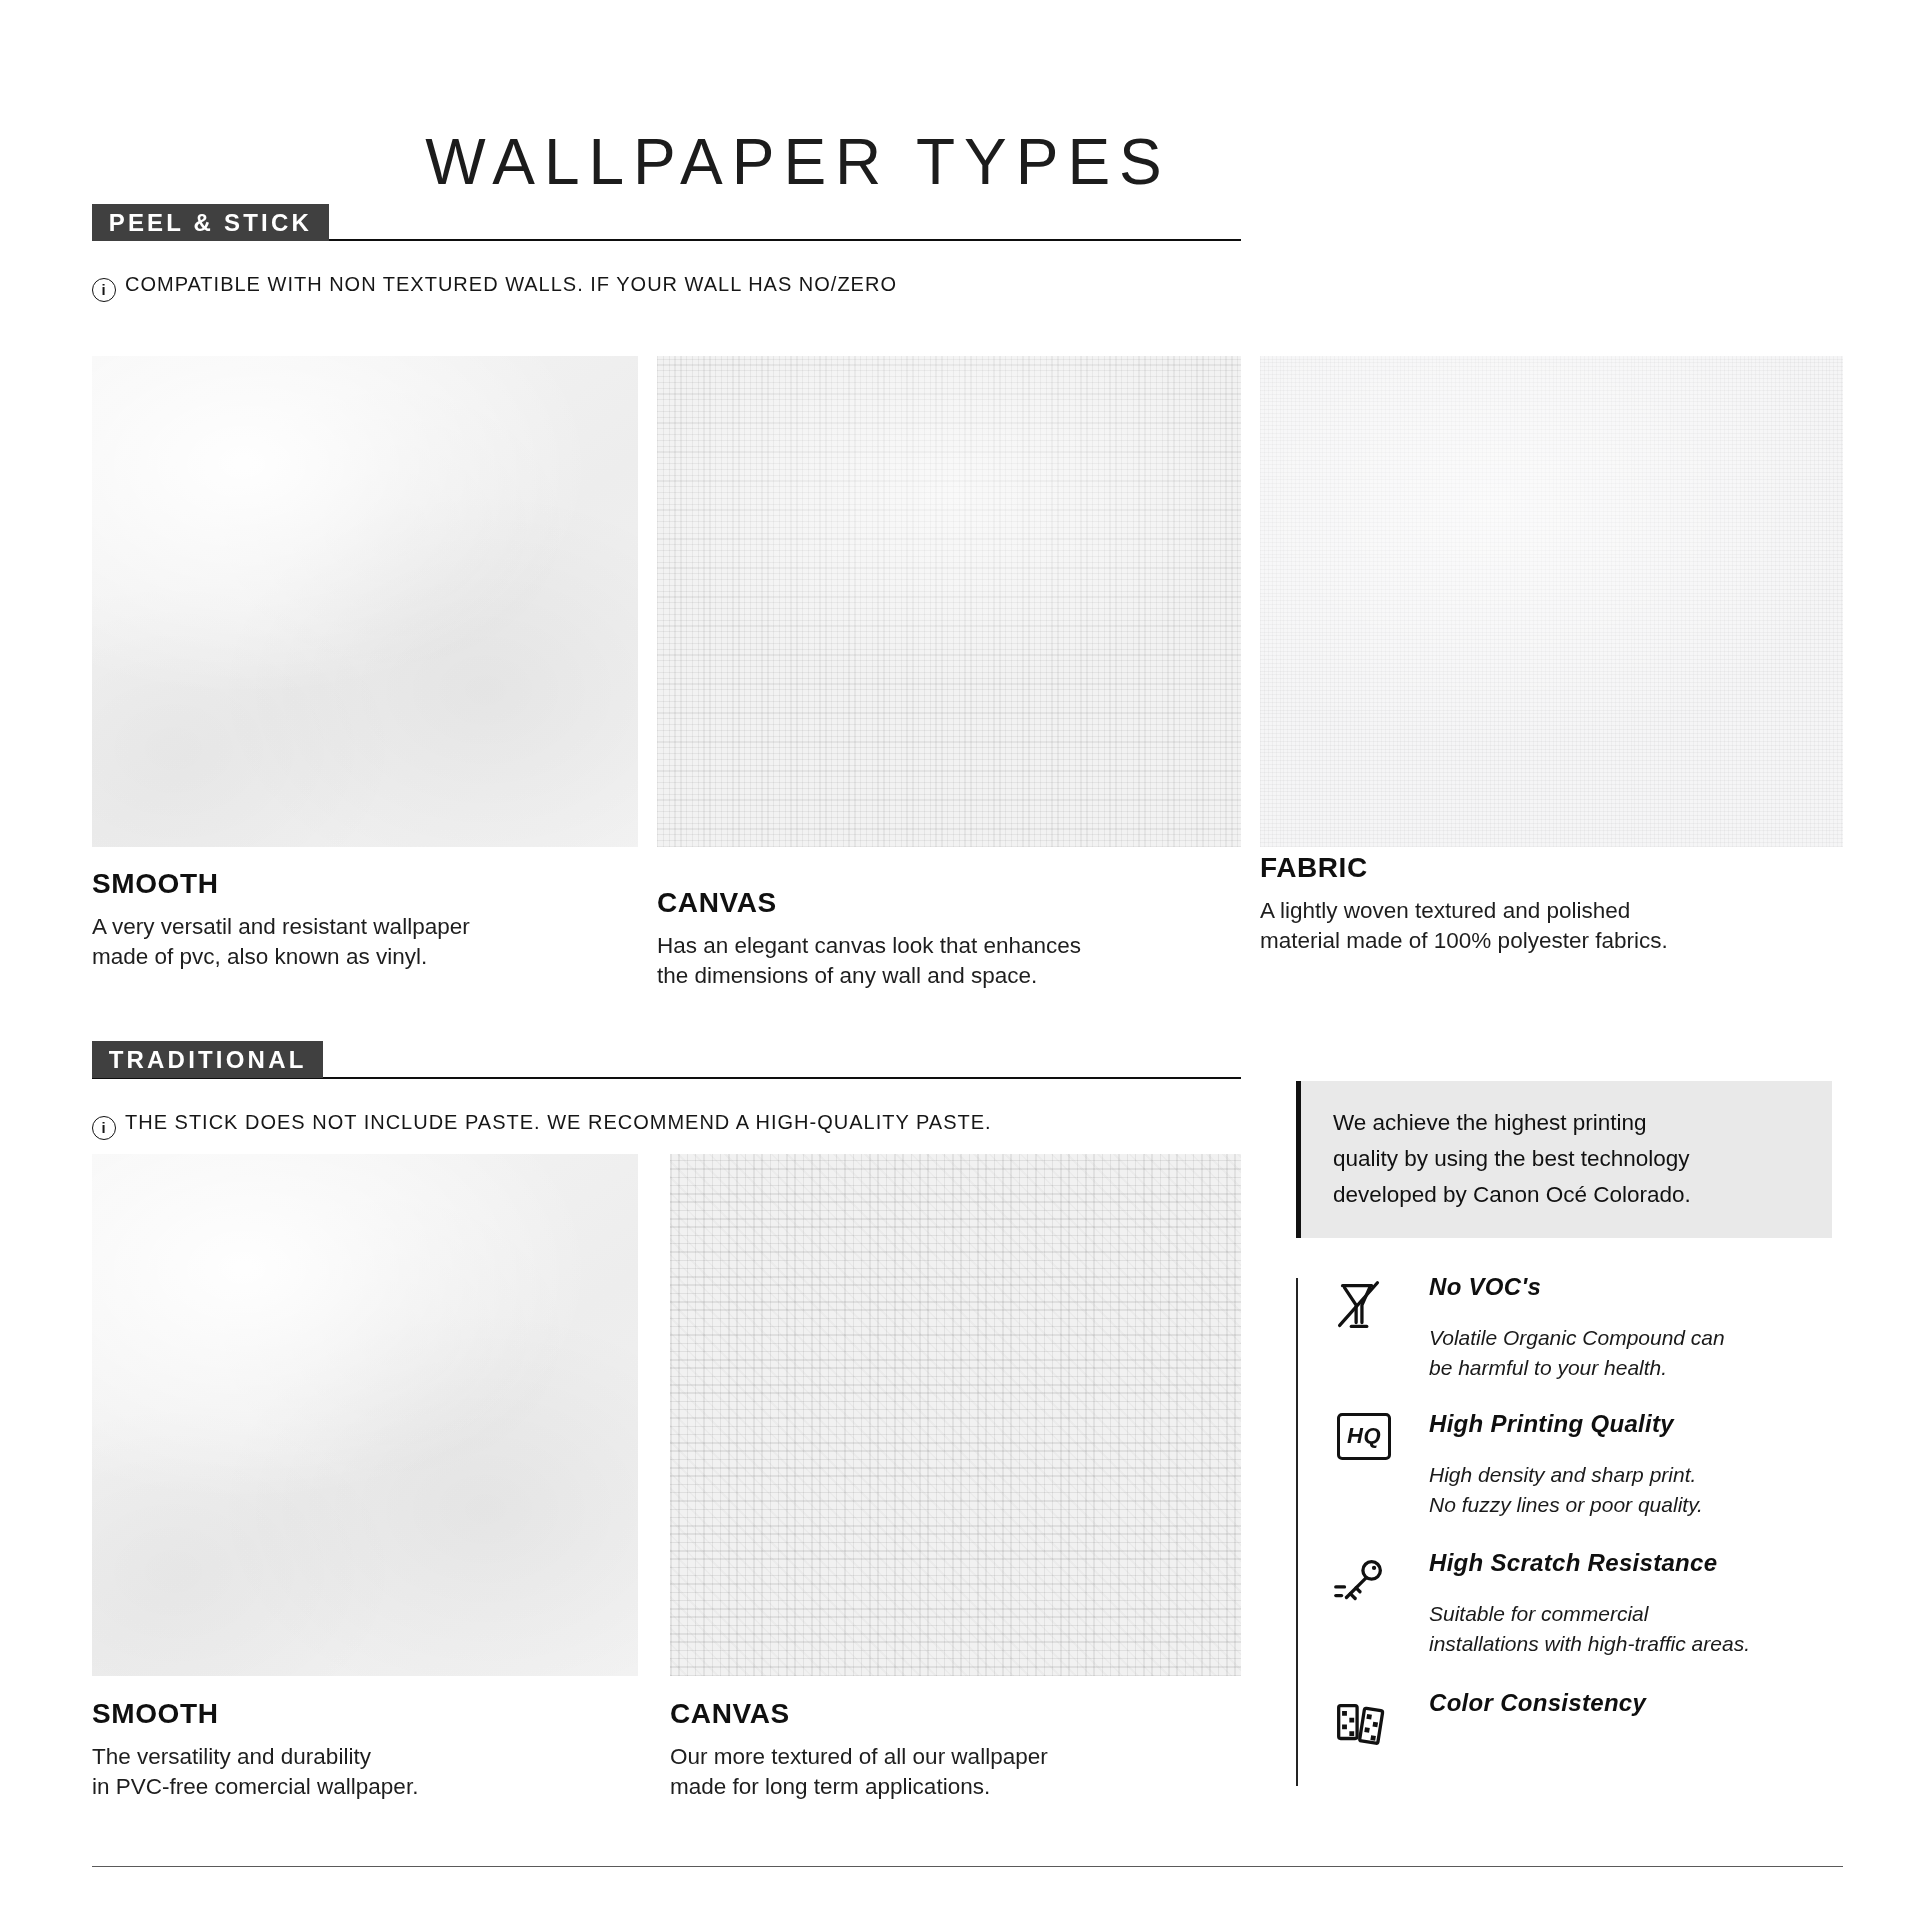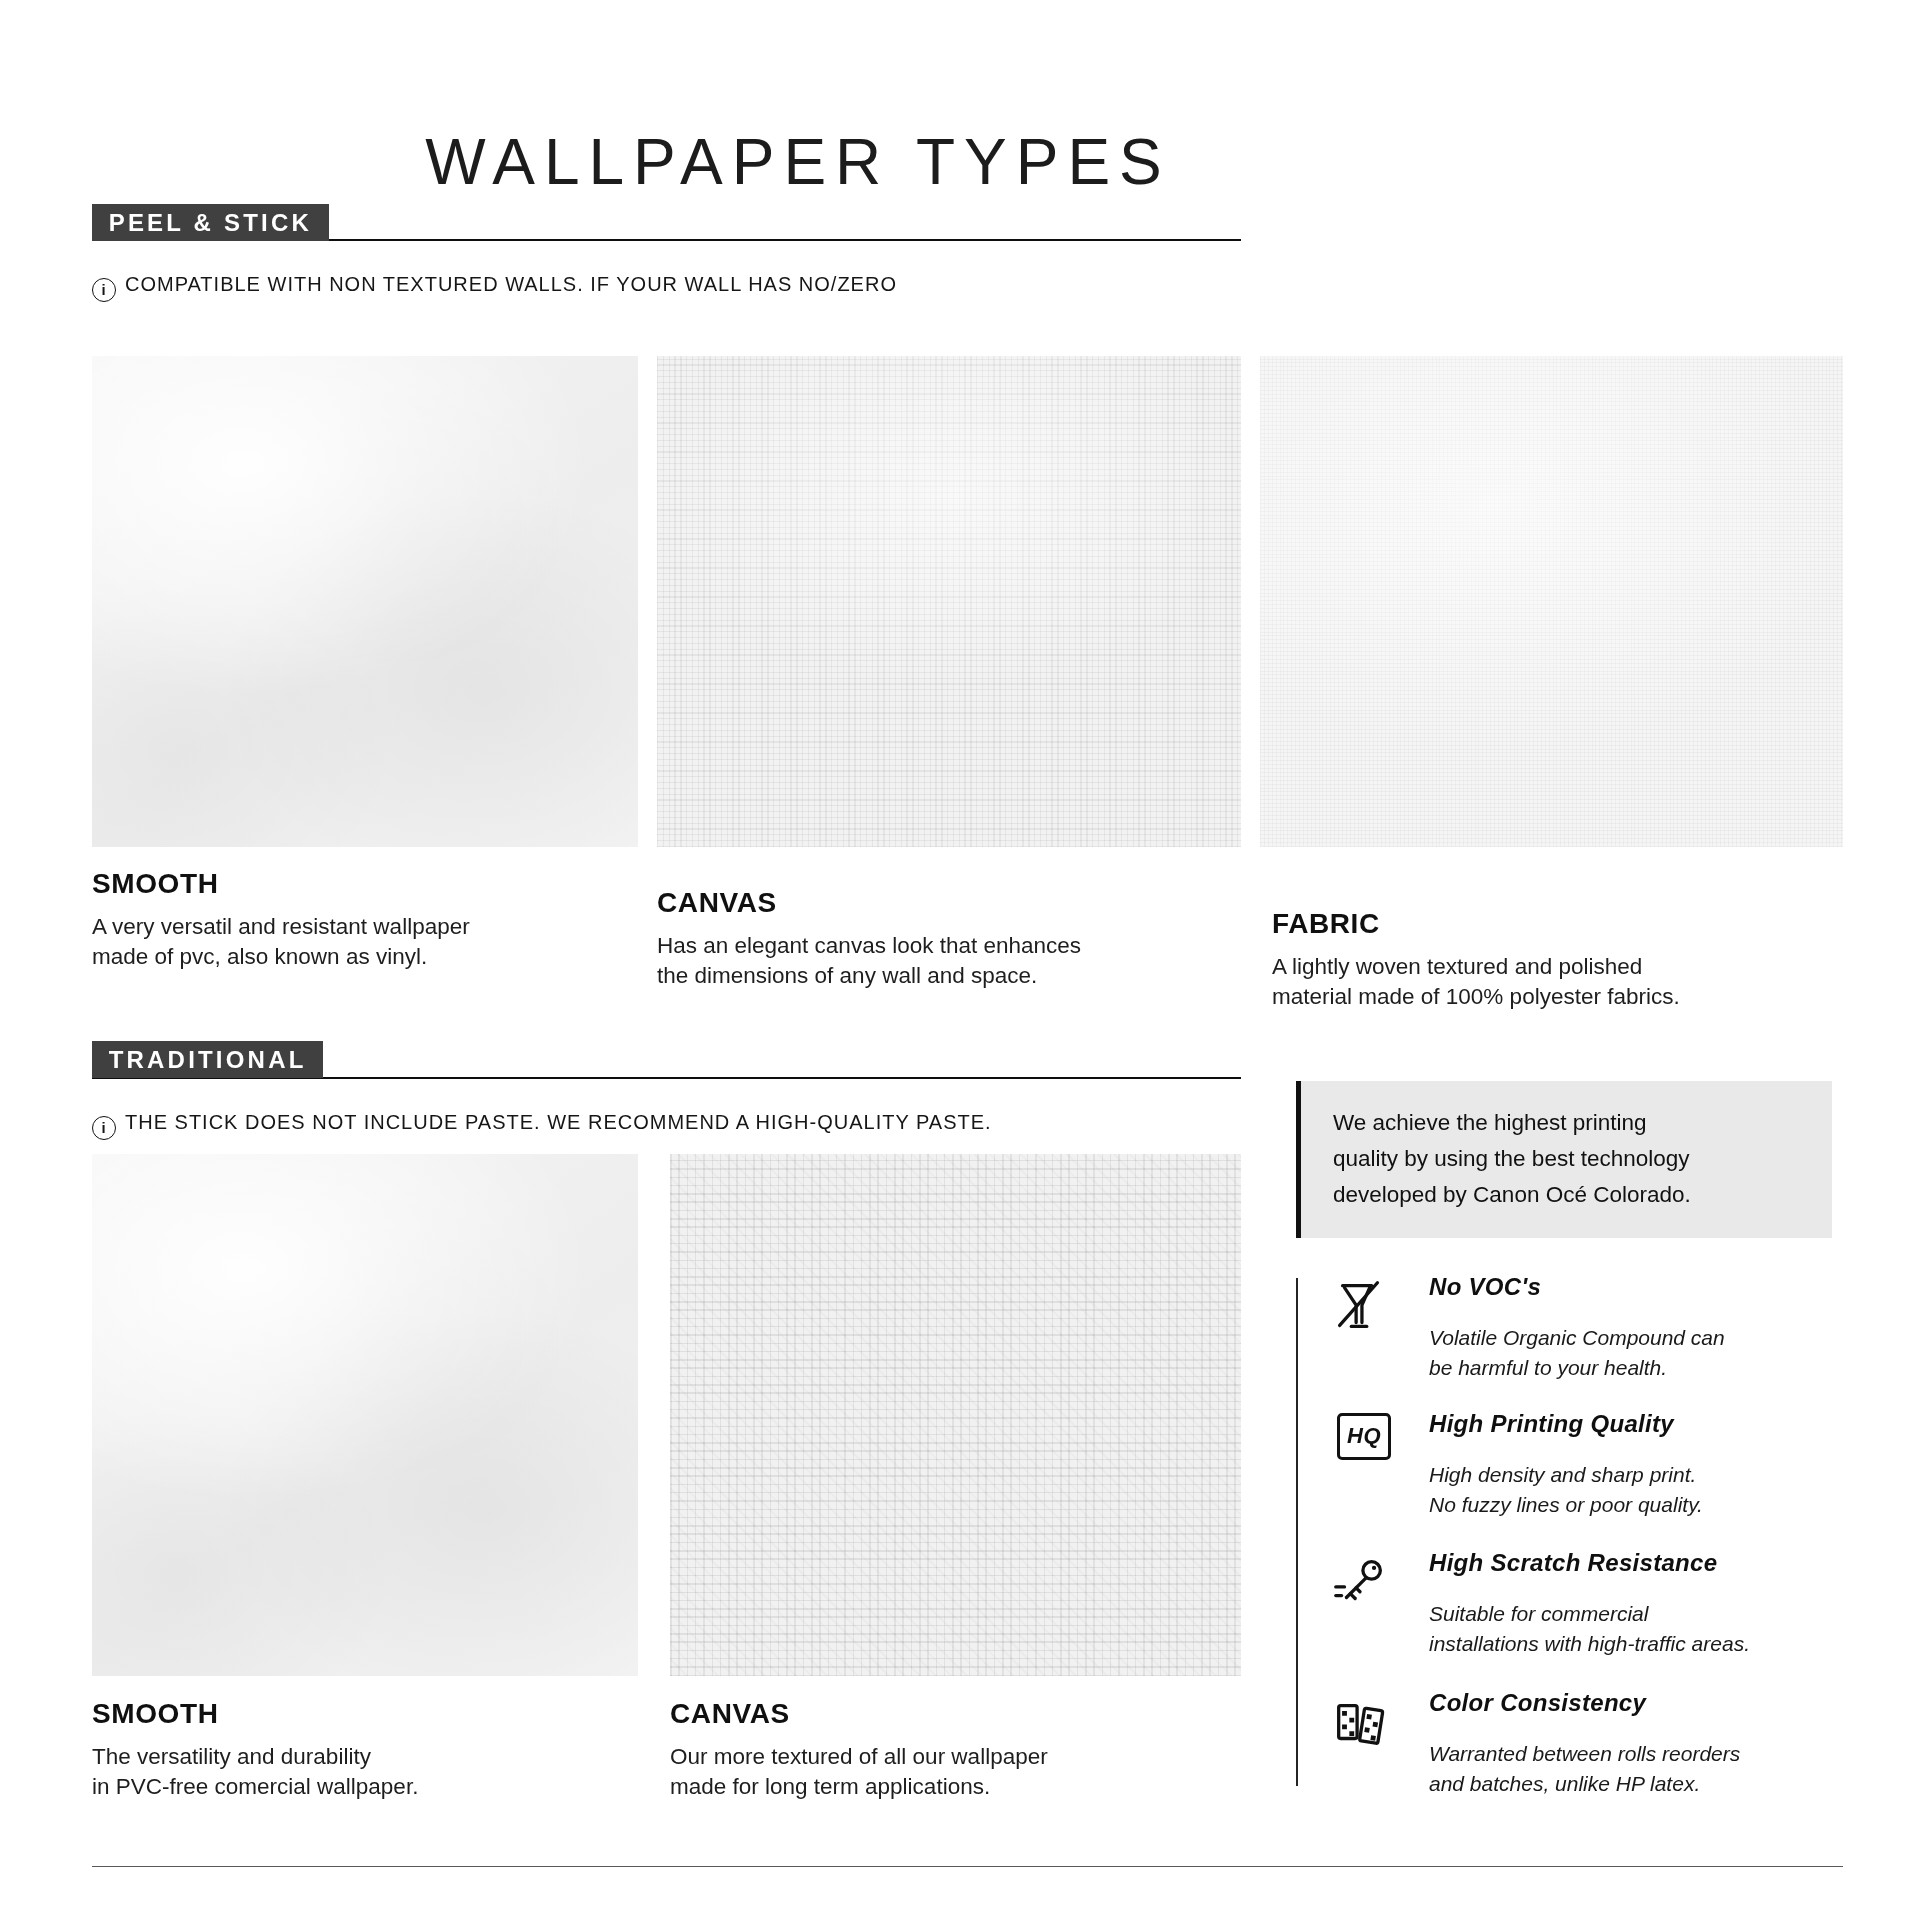--- a/index.html
+++ b/index.html
@@ -72,21 +72,21 @@
     background-color:#f1f1f1;
     background-image:
       repeating-linear-gradient(0deg, rgba(0,0,0,0.075) 0 1.5px, rgba(0,0,0,0) 1.5px 8.3px),
       repeating-linear-gradient(90deg, rgba(0,0,0,0.065) 0 1.5px, rgba(0,0,0,0) 1.5px 8.3px),
       repeating-linear-gradient(45deg, rgba(0,0,0,0.025) 0 1.9px, rgba(0,0,0,0) 1.9px 11px);
   }
 
   .cap{position:absolute;}
   .cap1{left:92px;top:868px;width:546px;}
   .cap2{left:657px;top:887px;width:584px;}
-  .cap3{left:1260px;top:908px;width:583px;margin-left:12px;}
+  .cap3{left:1260px;top:852px;width:583px;}
   .cap4{left:92px;top:1698px;width:546px;}
   .cap5{left:670px;top:1698px;width:571px;}
   .swatch-label{font-size:28px;font-weight:bold;letter-spacing:0.6px;color:#101010;}
   .swatch-desc{font-size:22.5px;line-height:1.35;margin-top:11.6px;white-space:pre-line;color:#1e1e1e;}
 
   .quality-box{
     position:absolute;left:1296px;top:1081px;width:536px;box-sizing:border-box;
     background:#e9e9e9;border-left:5.8px solid #111;
     padding:24.4px 71px 24.4px 32px;
   }
@@ -228,21 +228,19 @@
         <rect x="10" y="14" width="19" height="34" rx="2"></rect>
         <path d="M13.5 19.5h5v5h-5z M21 26.5h5v5h-5z M13.5 33.5h5v5h-5z M21 40.5h5v5h-5z" fill="#111" stroke="none"></path>
         <g transform="rotate(9 44 35)">
           <rect x="34" y="18" width="19" height="34" rx="2"></rect>
           <path d="M37.5 23.5h5v5h-5z M45 30.5h5v5h-5z M37.5 37.5h5v5h-5z M45 44.5h5v5h-5z" fill="#111" stroke="none"></path>
         </g>
       </svg>
     </div>
     <div>
       <div class="feat-title">Color Consistency</div>
-      <div class="feat-desc">Warranted between rolls reorders
-and batches, unlike HP latex.</div>
     </div>
   </div>
 
   <div class="rule bottom-rule"></div>
 
 </div>
 
 
 </body></html>

